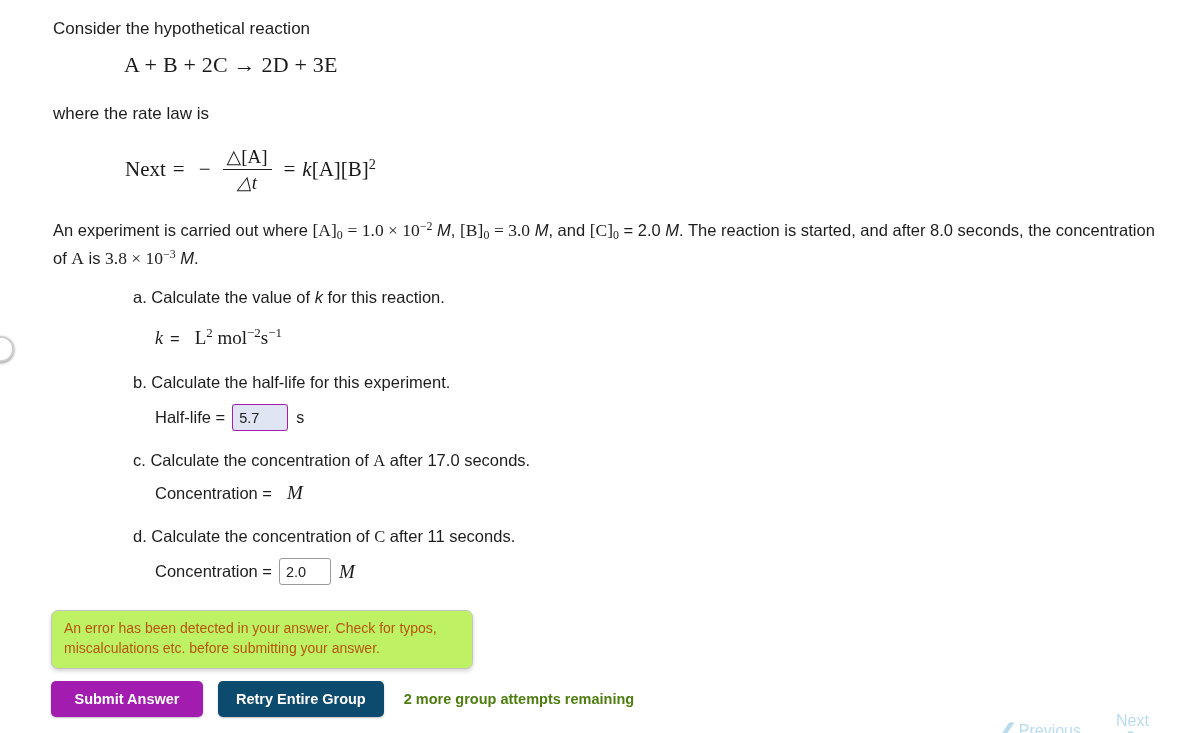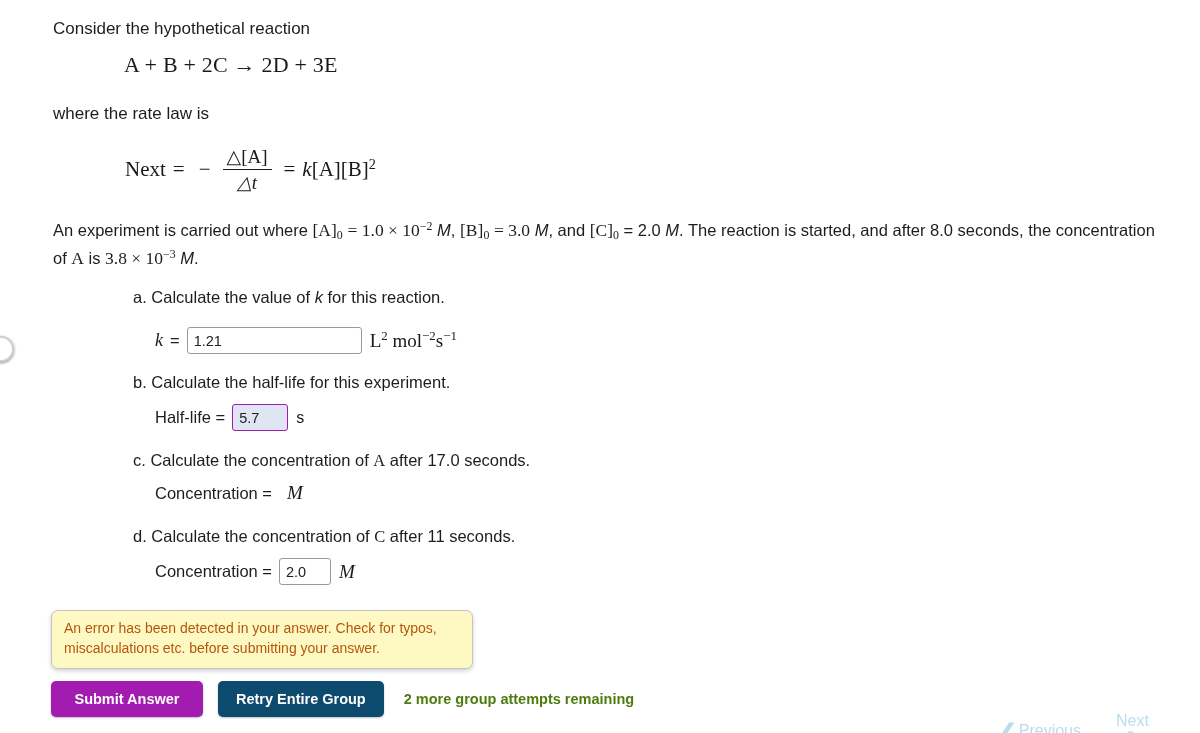--- a/index.html
+++ b/index.html
@@ -195,21 +195,21 @@
     font-style: italic;
   }
 
   
   #error-box {
     position: absolute;
     left: 51px;
     top: 610px;
     width: 422px;
     box-sizing: border-box;
-    background: #fef9c3;
+    background: #bef264;
     border: 1px solid #c4c4c4;
     border-radius: 7px;
     padding: 8px 20px 9px 12px;
     box-shadow: 0 2px 4px rgba(0,0,0,0.18);
   }
   #error-box .msg {
     color: #b5560d;
     font-size: 14px;
     line-height: 1.42;
   }
@@ -320,21 +320,20 @@
   </div>
 
   <div class="qpart q-a prose">
     <span>a. Calculate the value of</span>
     <span class="it">k</span>
     <span>for this reaction.</span>
   </div>
   <div class="ansrow a-row">
     <span class="lbl kvar"><span>k</span></span>
     <span class="lbl">=</span>
-    <input class="field w-k" type="text" value="1.21" style="">
     <span class="units">
       <span>L</span><sup>2</sup>
       <span>mol</span><sup>−2</sup><span>s</span><sup>−1</sup>
     </span>
   </div>
 
   <div class="qpart q-b prose">b. Calculate the half-life for this experiment.</div>
   <div class="ansrow b-row">
     <span class="lbl">Half-life =</span>
     <input class="field w-half focused" type="text" value="5.7" style="">

